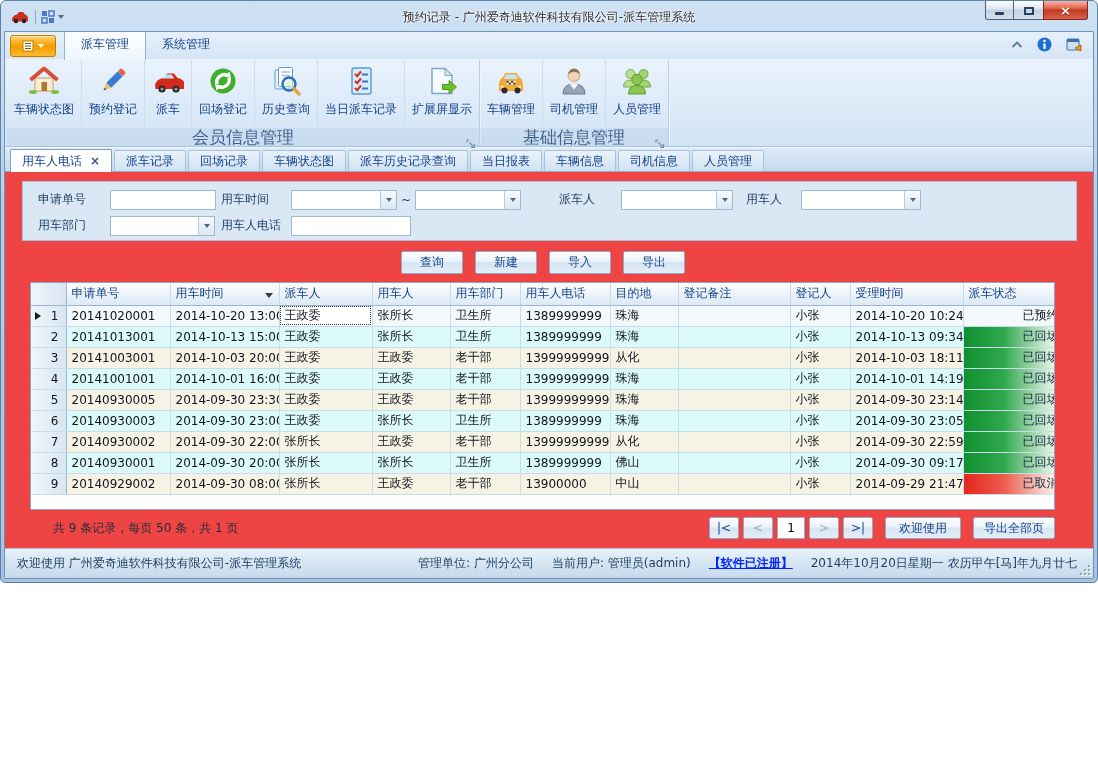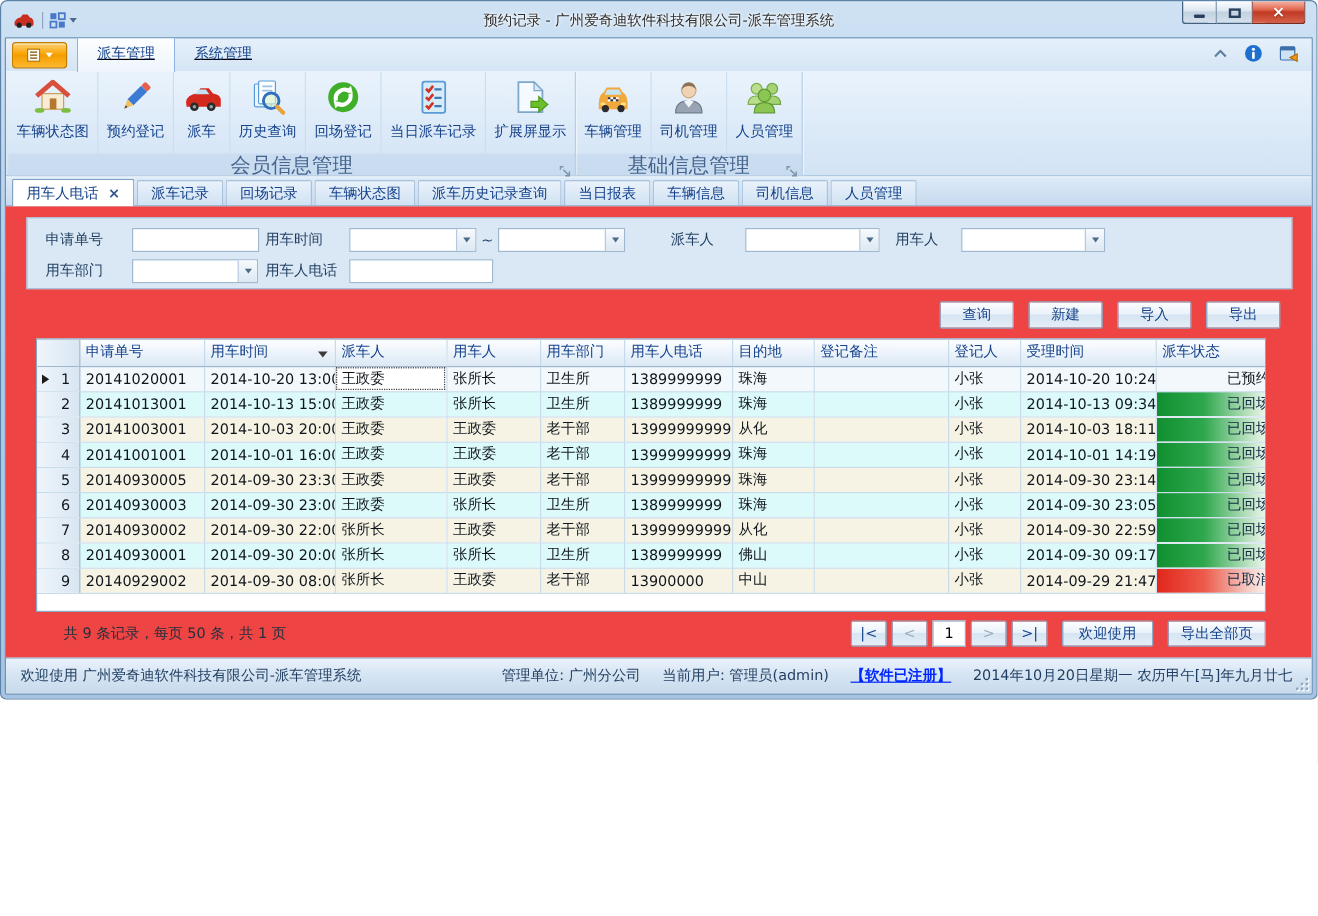--- a/index.html
+++ b/index.html
@@ -27,21 +27,21 @@
     text-shadow:0 1px 1px rgba(0,0,0,.4);}
   .glyph-min{width:9px;height:3px;background:#29415C;border-radius:1px;margin-top:7px;}
   .glyph-max{width:10px;height:8px;border:2px solid #29415C;margin-top:2px;}
 
   
   .client{flex:1;border:1px solid #6E93B6;border-radius:1px 1px 2px 2px;background:#D6E5F4;
     display:flex;flex-direction:column;overflow:hidden;}
 
   
   .ribbon-tabrow{height:27px;flex:0 0 auto;background:linear-gradient(#E6F0FA,#D5E5F5);display:flex;align-items:flex-end;
-    padding:0 3px;position:relative;text-decoration:underline;}
+    padding:0 3px;position:relative;}
   .app-btn{width:46px;height:22px;margin:0 8px 2px 2px;border-radius:3px;border:1px solid #C17F00;
     background:linear-gradient(#FFD27A,#FBA400 45%,#F39C00 50%,#FFB92E);display:flex;align-items:center;justify-content:center;gap:4px;
     box-shadow:inset 0 1px 0 rgba(255,255,255,.55);}
   .app-btn .caret-dn{border-top-color:#fff;}
   .rtab{padding:5px 16px 6px;color:#15428B;white-space:nowrap;}
   .rtab.active{background:linear-gradient(#FDFEFF,#EEF5FC);border:1px solid #8DB2E3;border-bottom:none;
     border-radius:3px 3px 0 0;margin-bottom:-1px;padding-bottom:7px;}
   .ribbon-right{position:absolute;right:10px;top:5px;display:flex;gap:14px;align-items:center;}
 
   
@@ -71,21 +71,21 @@
   .filter-panel{margin:9px 16px 0 17px;height:60px;background:#DAE8F6;border:1px solid #A7BFD8;padding:7px 0 0 15px;flex:0 0 auto;}
   .f-row{display:flex;align-items:center;height:21px;margin-bottom:5px;}
   .f-label{color:#1E3C5F;white-space:nowrap;overflow:hidden;}
   .txt{height:20px;border:1px solid #A0B8D0;background:#fff;padding:0 3px;font:12px "DejaVu Sans","Liberation Sans",sans-serif;}
   .combo{height:20px;border:1px solid #A0B8D0;background:#fff;display:flex;}
   .cb-val{flex:1;}
   .cb-btn{width:16px;background:linear-gradient(#F7FAFD,#DCE8F3);border-left:1px solid #B5C9DD;
     display:flex;align-items:center;justify-content:center;}
   .tilde{width:18px;text-align:center;color:#1E3C5F;}
 
-  .actions{display:flex;justify-content:flex-end;gap:12px;margin:10px 26px 8px 14px;flex:0 0 auto;}
+  .actions{display:flex;justify-content:center;gap:12px;margin:10px 26px 8px 14px;flex:0 0 auto;}
   .btn{min-width:62px;height:23px;border:1px solid #8FA9C6;border-radius:2px;color:#15428B;padding:0 10px;
     background:linear-gradient(#FDFEFF,#EAF2FA 45%,#D6E5F2 50%,#E4EEF8);display:flex;align-items:center;justify-content:center;
     white-space:nowrap;cursor:default;}
 
   
   .grid-wrap{flex:1;margin:0 38px 0 25px;border:1px solid #89A8C5;background:#fff;overflow:hidden;}
   table.grid{border-collapse:collapse;table-layout:fixed;width:1033px;}
   .grid th{height:22px;padding:0 5px;font-weight:normal;text-align:left;color:#15428B;white-space:nowrap;overflow:hidden;
     background:linear-gradient(#FEFFFF,#EAF2FA 55%,#DCE9F5);border-right:1px solid #C5DAEA;border-bottom:1px solid #9EB6CE;}
   .grid td{height:21px;padding:0 5px;color:#10151C;white-space:nowrap;overflow:hidden;
@@ -230,41 +230,41 @@
                   <circle cx="10" cy="24" r="1.5" fill="#9AA0A6"></circle>
                   <circle cx="24" cy="24" r="3.6" fill="#2B2B2B"></circle>
                   <circle cx="24" cy="24" r="1.5" fill="#9AA0A6"></circle>
                 </svg>
               </span>
               <span class="rib-label">派车</span>
             </div>
             <div class="rib-btn">
               <span class="rib-icon">
                 <svg viewBox="0 0 32 32">
+                  <circle cx="16" cy="16" r="12.5" fill="#3FAE29"></circle>
+                  <path d="M10 19 a7.5 7.5 0 0 1 11.5-8" fill="none" stroke="#fff" stroke-width="3.4"></path>
+                  <path d="M22.5 6.5 L24 13 L17.5 11.5 Z" fill="#fff"></path>
+                  <path d="M22 13 a7.5 7.5 0 0 1 -11.5 8" fill="none" stroke="#fff" stroke-width="3.4"></path>
+                  <path d="M9.5 25.5 L8 19 L14.5 20.5 Z" fill="#fff"></path>
+                </svg>
+              </span>
+              <span class="rib-label">回场登记</span>
+            </div>
+            <div class="rib-btn">
+              <span class="rib-icon">
+                <svg viewBox="0 0 32 32">
                   <rect x="5" y="5" width="14" height="19" rx="1" fill="#EAF4FD" stroke="#5B9BD5"></rect>
                   <rect x="8.5" y="2.5" width="14" height="19" rx="1" fill="#fff" stroke="#5B9BD5"></rect>
                   <line x1="11.5" y1="7" x2="20" y2="7" stroke="#9CC3E8" stroke-width="1.5"></line>
                   <line x1="11.5" y1="10.5" x2="20" y2="10.5" stroke="#9CC3E8" stroke-width="1.5"></line>
                   <circle cx="19" cy="19" r="6.5" fill="#D9EEC9" fill-opacity="0.65" stroke="#2F6FBF" stroke-width="2.4"></circle>
                   <line x1="23.8" y1="23.8" x2="29" y2="29" stroke="#E8A13C" stroke-width="3.4" stroke-linecap="round"></line>
                 </svg>
               </span>
               <span class="rib-label">历史查询</span>
-            </div>
-            <div class="rib-btn">
-              <span class="rib-icon">
-                <svg viewBox="0 0 32 32">
-                  <circle cx="16" cy="16" r="12.5" fill="#3FAE29"></circle>
-                  <path d="M10 19 a7.5 7.5 0 0 1 11.5-8" fill="none" stroke="#fff" stroke-width="3.4"></path>
-                  <path d="M22.5 6.5 L24 13 L17.5 11.5 Z" fill="#fff"></path>
-                  <path d="M22 13 a7.5 7.5 0 0 1 -11.5 8" fill="none" stroke="#fff" stroke-width="3.4"></path>
-                  <path d="M9.5 25.5 L8 19 L14.5 20.5 Z" fill="#fff"></path>
-                </svg>
-              </span>
-              <span class="rib-label">回场登记</span>
             </div>
             <div class="rib-btn">
               <span class="rib-icon">
                 <svg viewBox="0 0 32 32">
                   <rect x="7" y="3" width="19" height="26" rx="2" fill="#D6ECFB" stroke="#5B9BD5" stroke-width="1.5"></rect>
                   <path d="M10 9 l2.2 2.2 L16 6.5" fill="none" stroke="#D23325" stroke-width="2.2"></path>
                   <line x1="17" y1="9.5" x2="23" y2="9.5" stroke="#3E78B5" stroke-width="1.8"></line>
                   <path d="M10 16 l2.2 2.2 L16 13.5" fill="none" stroke="#D23325" stroke-width="2.2"></path>
                   <line x1="17" y1="16.5" x2="23" y2="16.5" stroke="#3E78B5" stroke-width="1.8"></line>
                   <path d="M10 23 l2.2 2.2 L16 20.5" fill="none" stroke="#D23325" stroke-width="2.2"></path>

